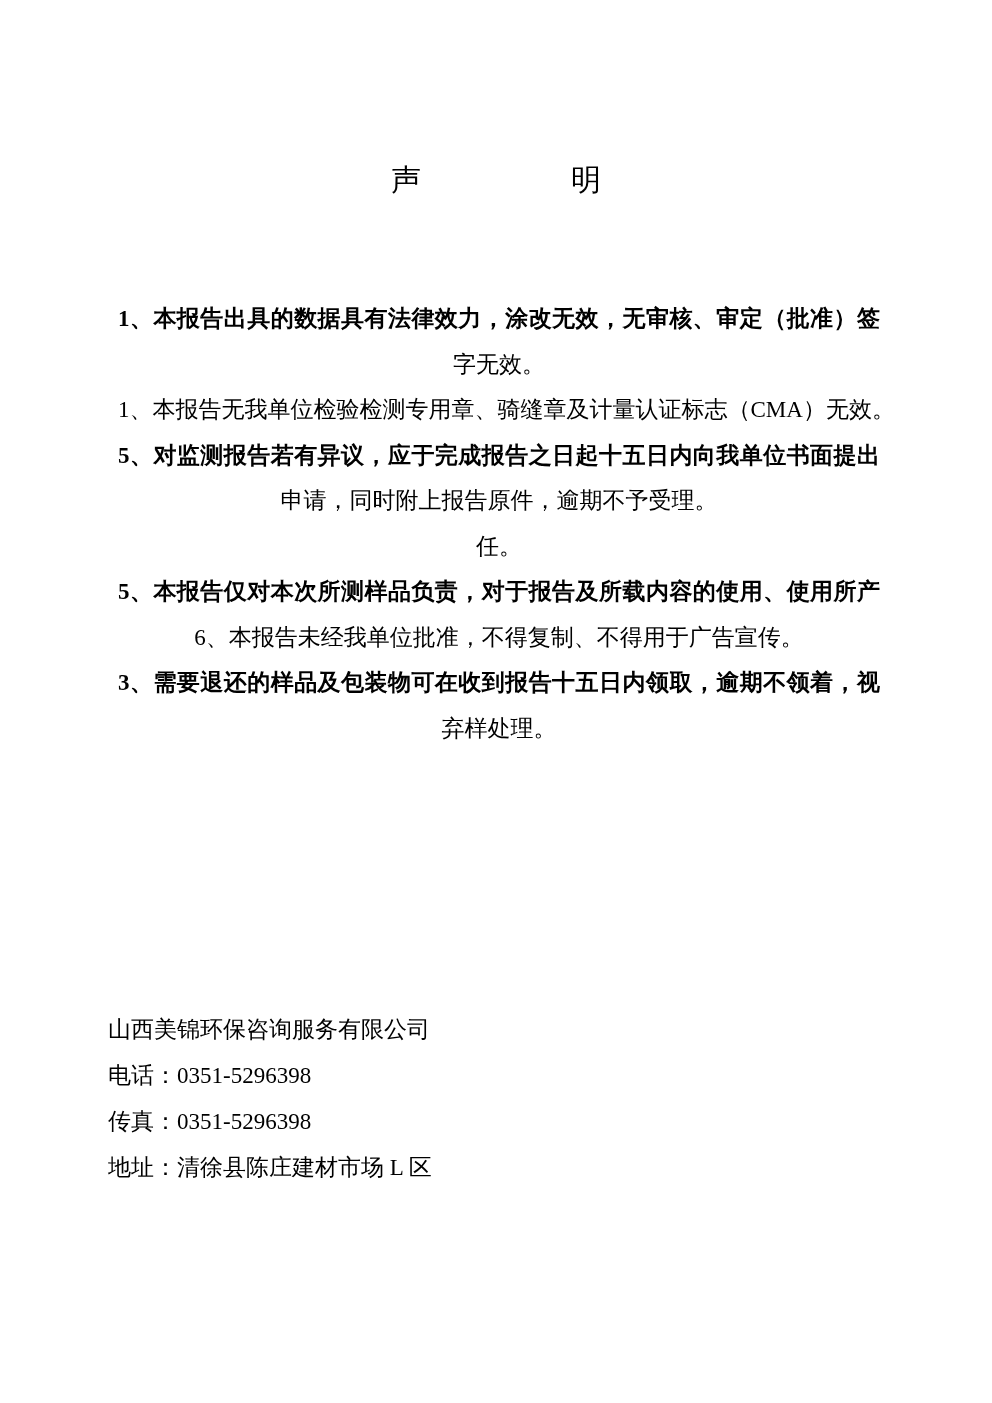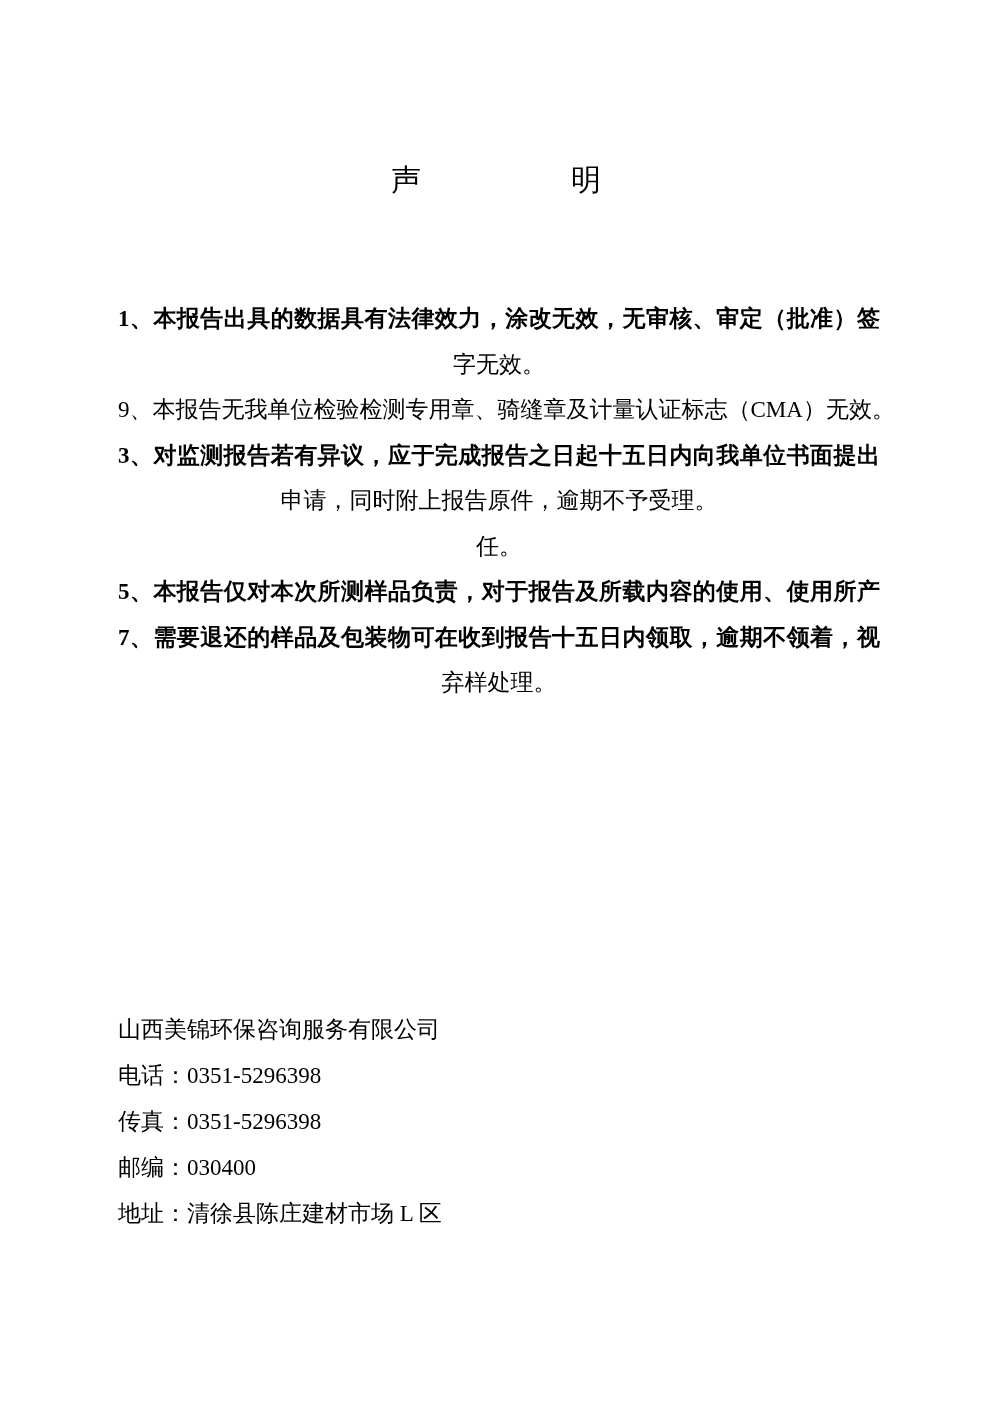--- a/index.html
+++ b/index.html
@@ -48,21 +48,21 @@
     color: #000000;
   }
   .line.fill {
     text-align: justify;
     text-align-last: justify;
     font-weight: bold;
   }
   .doc-footer {
     position: absolute;
     top: 1007px;
-    left: 118px;
+    left: 108px;
     width: 762px;
     font-size: 23px;
   }
   .fline {
     margin: 0;
     padding: 0;
     line-height: 46px;
     height: 46px;
     white-space: nowrap;
     color: #000000;
@@ -76,45 +76,47 @@
   <div class="doc-title">声　　　　　明</div>
 
   <div class="doc-body">
 
     <div class="item">
       <p class="line fill">1、本报告出具的数据具有法律效力，涂改无效，无审核、审定（批准）签</p>
       <p class="line">字无效。</p>
     </div>
 
     <div class="item">
-      <p class="line">9、本报告无我单位检验检测专用章、骑缝章及计量认证标志（CMA）无效。</p>
+      <p class="line">1、本报告无我单位检验检测专用章、骑缝章及计量认证标志（CMA）无效。</p>
     </div>
 
     <div class="item">
-      <p class="line fill">3、对监测报告若有异议，应于完成报告之日起十五日内向我单位书面提出</p>
+      <p class="line fill">5、对监测报告若有异议，应于完成报告之日起十五日内向我单位书面提出</p>
       <p class="line">申请，同时附上报告原件，逾期不予受理。</p>
     </div>
 
     <div class="item">
       <p class="line">任。</p>
     </div>
 
     <div class="item">
       <p class="line fill">5、本报告仅对本次所测样品负责，对于报告及所载内容的使用、使用所产</p>
     </div>
 
+    <div class="item">
+      <p class="line">6、本报告未经我单位批准，不得复制、不得用于广告宣传。</p>
+    </div>
 
     <div class="item">
-      <p class="line fill">7、需要退还的样品及包装物可在收到报告十五日内领取，逾期不领着，视</p>
+      <p class="line fill">3、需要退还的样品及包装物可在收到报告十五日内领取，逾期不领着，视</p>
       <p class="line">弃样处理。</p>
     </div>
 
   </div>
 
   <div class="doc-footer">
     <p class="fline">山西美锦环保咨询服务有限公司</p>
     <p class="fline">电话：0351-5296398</p>
     <p class="fline">传真：0351-5296398</p>
-    <p class="fline">邮编：030400</p>
     <p class="fline">地址：清徐县陈庄建材市场 L 区</p>
   </div>
 
 </div>
 
 </body></html>

